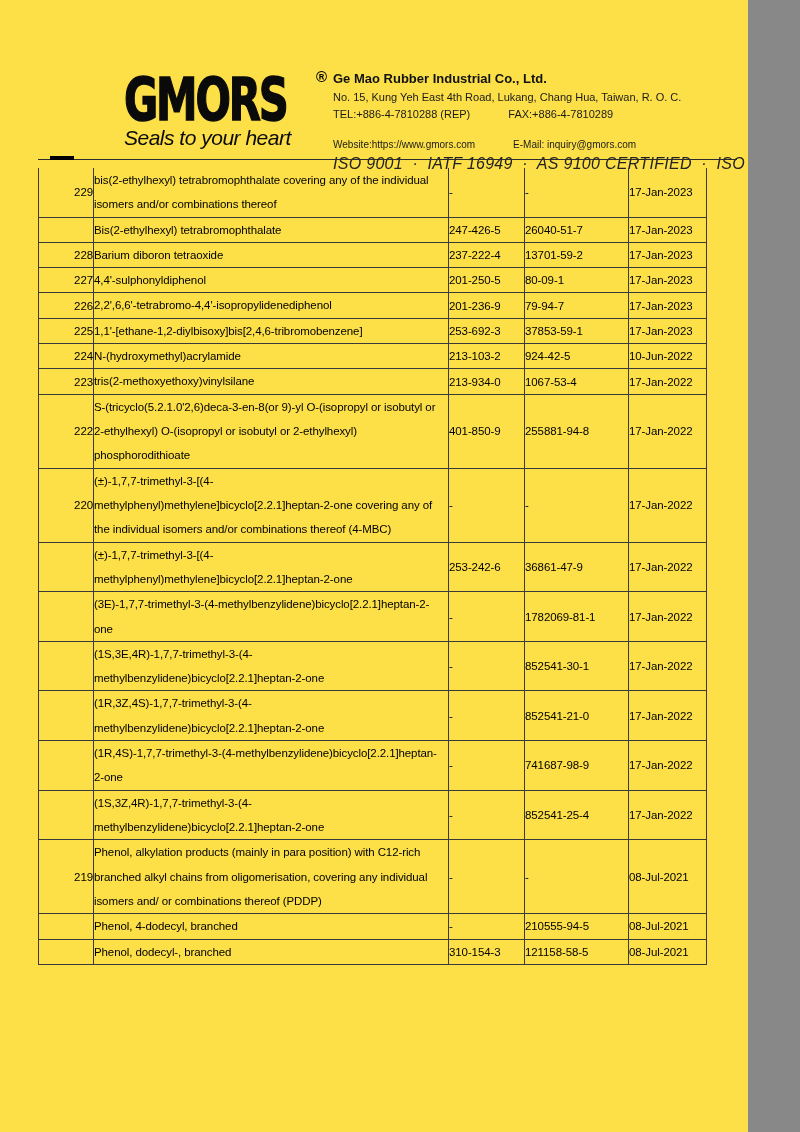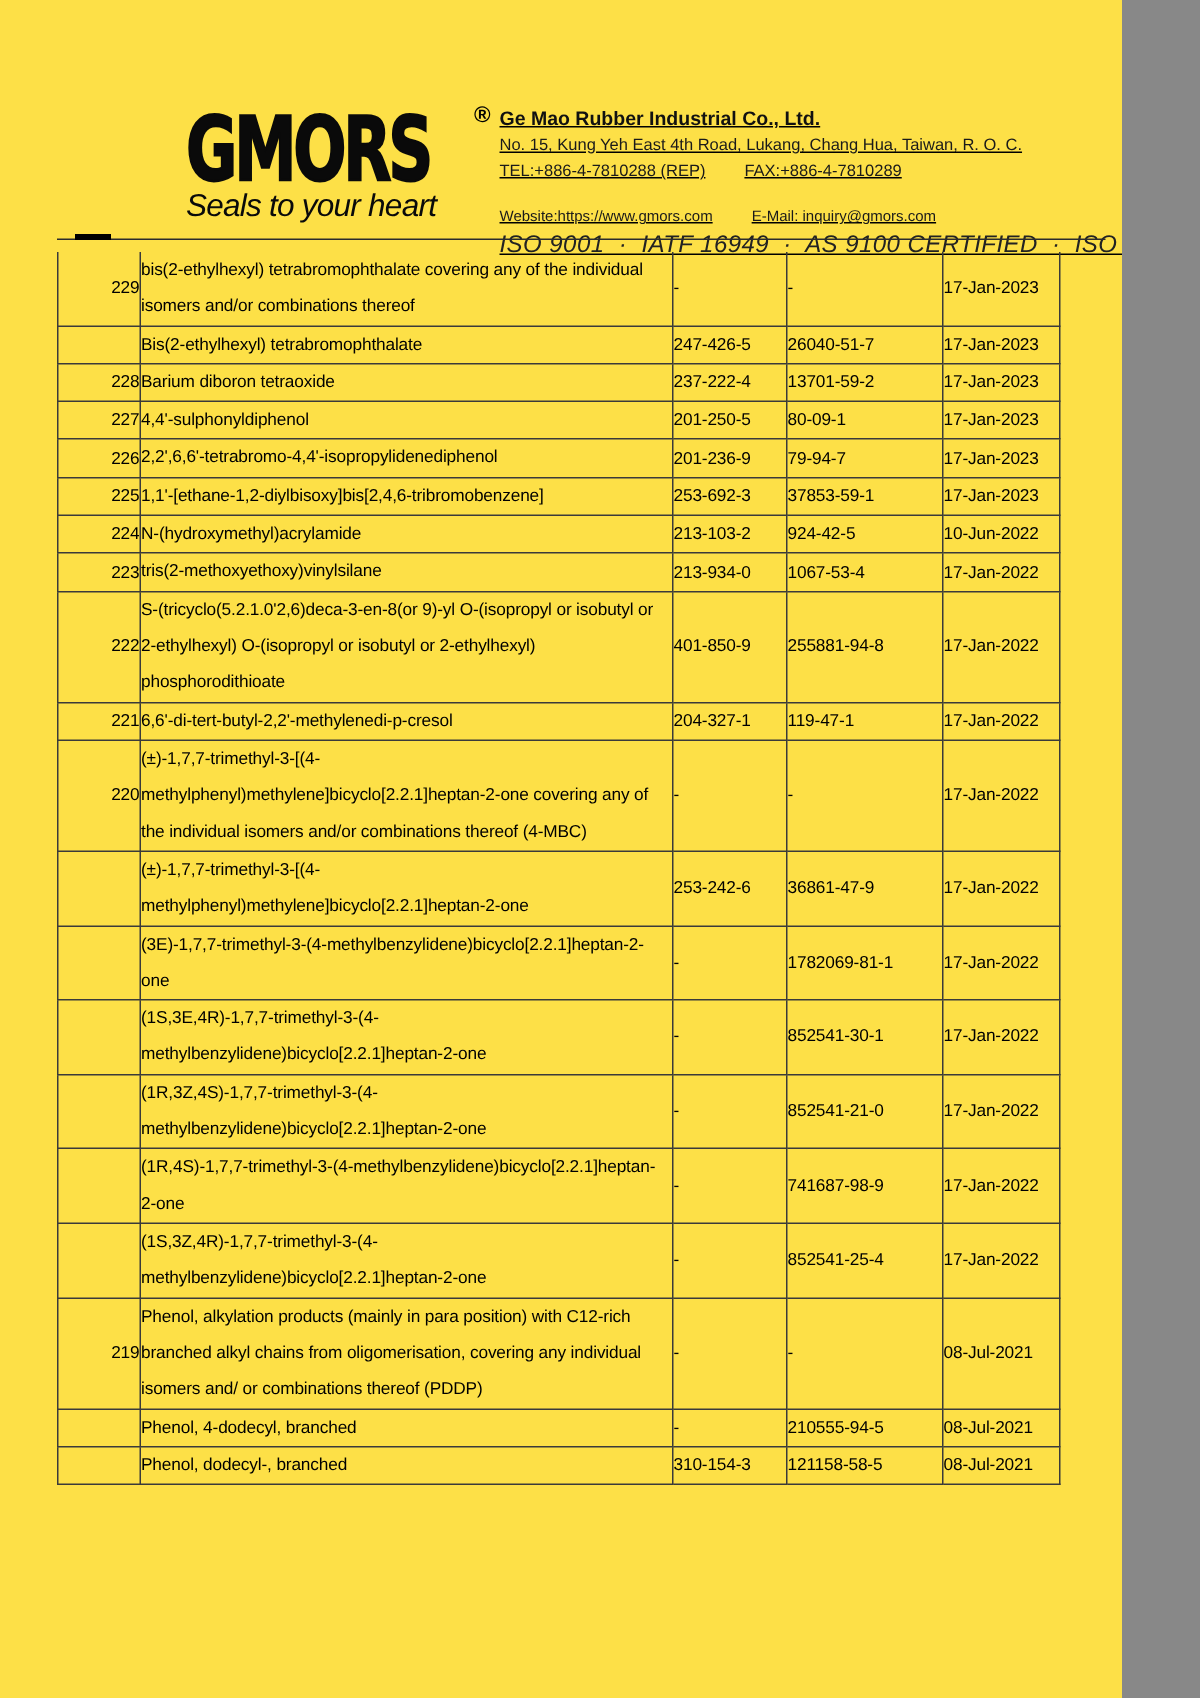--- a/index.html
+++ b/index.html
@@ -23,24 +23,24 @@
   }
   .reg-mark{
     position:absolute;left:192px;top:-2px;
     font-size:15px;font-weight:bold;-webkit-text-stroke:0;
   }
   .tagline{
     position:absolute;left:0px;top:56px;width:200px;
     font-style:italic;font-weight:normal;font-size:21px;
     letter-spacing:-0.5px;color:#0a0a0a;white-space:nowrap;
   }
-  .info-block{position:absolute;left:333px;top:71px;width:420px;text-decoration:underline;}
+  .info-block{position:absolute;left:333px;top:71px;width:420px;}
   .info-company{font-weight:bold;font-size:13px;margin-bottom:5px;color:#111;}
   .info-line{font-size:11px;margin-bottom:5px;color:#1a1a1a;white-space:nowrap;}
-  .info-pair{display:flex;gap:26px;}
+  .info-pair{display:flex;gap:38px;}
   .info-small{font-size:10px;margin-top:19px;}
   .info-iso{font-style:italic;font-size:16px;letter-spacing:0.3px;color:#222;margin-top:3px;white-space:pre;}
   .header-divider{position:absolute;left:38px;top:159px;width:699px;height:1px;background:#2c2c2c;}
   .header-divider-thick{position:absolute;left:50px;top:156px;width:24px;height:4px;background:#000;}
   
   table.subst{
     position:absolute;left:38px;top:168px;
     width:668px;border-collapse:collapse;table-layout:fixed;
   }
   table.subst td{
@@ -164,27 +164,20 @@
     </tr>
         <tr class="lines-3">
       <td class="c-no">222</td>
       <td class="c-name">S-(tricyclo(5.2.1.0'2,6)deca-3-en-8(or 9)-yl O-(isopropyl or isobutyl or
 2-ethylhexyl) O-(isopropyl or isobutyl or 2-ethylhexyl)
 phosphorodithioate</td>
       <td class="c-ec">401-850-9</td>
       <td class="c-cas">255881-94-8</td>
       <td class="c-date">17-Jan-2022</td>
     </tr>
-        <tr class="lines-1">
-      <td class="c-no">221</td>
-      <td class="c-name">6,6'-di-tert-butyl-2,2'-methylenedi-p-cresol</td>
-      <td class="c-ec">204-327-1</td>
-      <td class="c-cas">119-47-1</td>
-      <td class="c-date">17-Jan-2022</td>
-    </tr>
         <tr class="lines-3">
       <td class="c-no">220</td>
       <td class="c-name">(±)-1,7,7-trimethyl-3-[(4-
 methylphenyl)methylene]bicyclo[2.2.1]heptan-2-one covering any of
 the individual isomers and/or combinations thereof (4-MBC)</td>
       <td class="c-ec">-</td>
       <td class="c-cas">-</td>
       <td class="c-date">17-Jan-2022</td>
     </tr>
         <tr class="lines-2">

